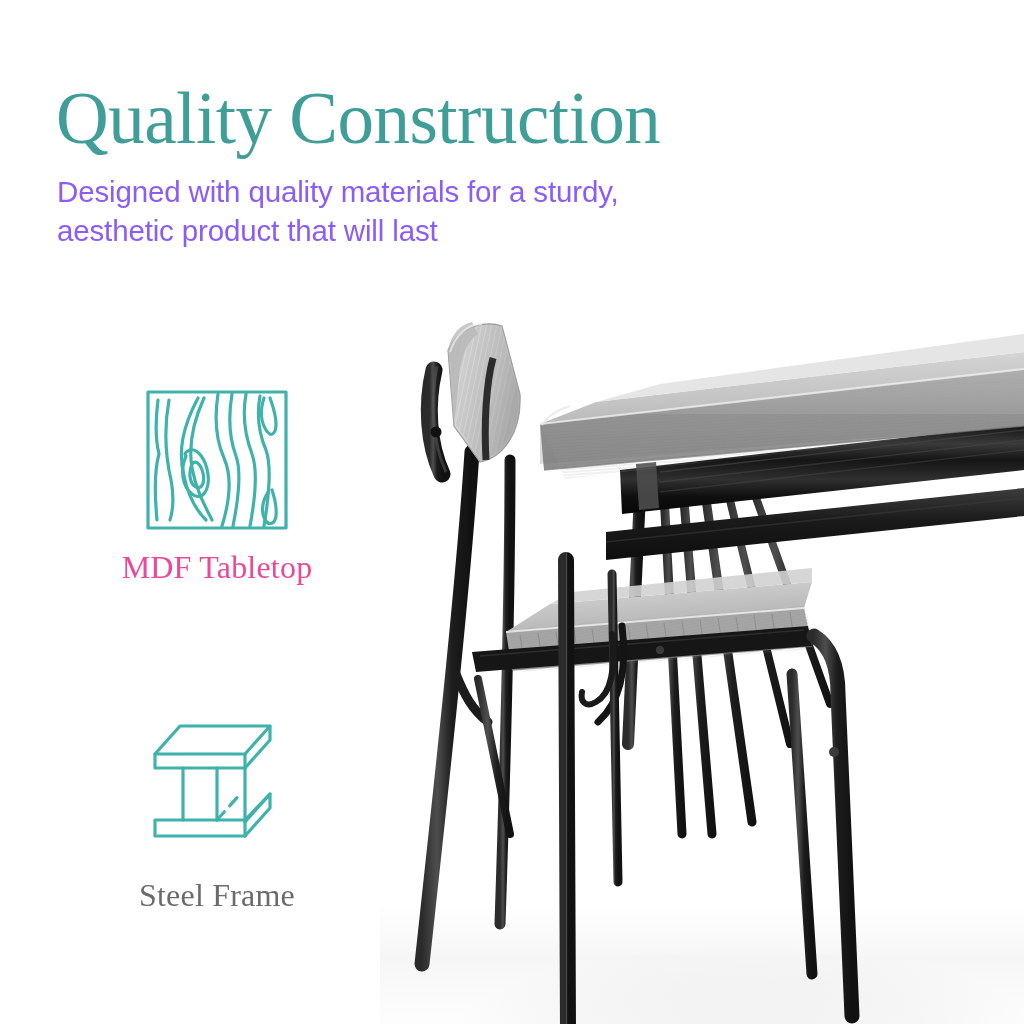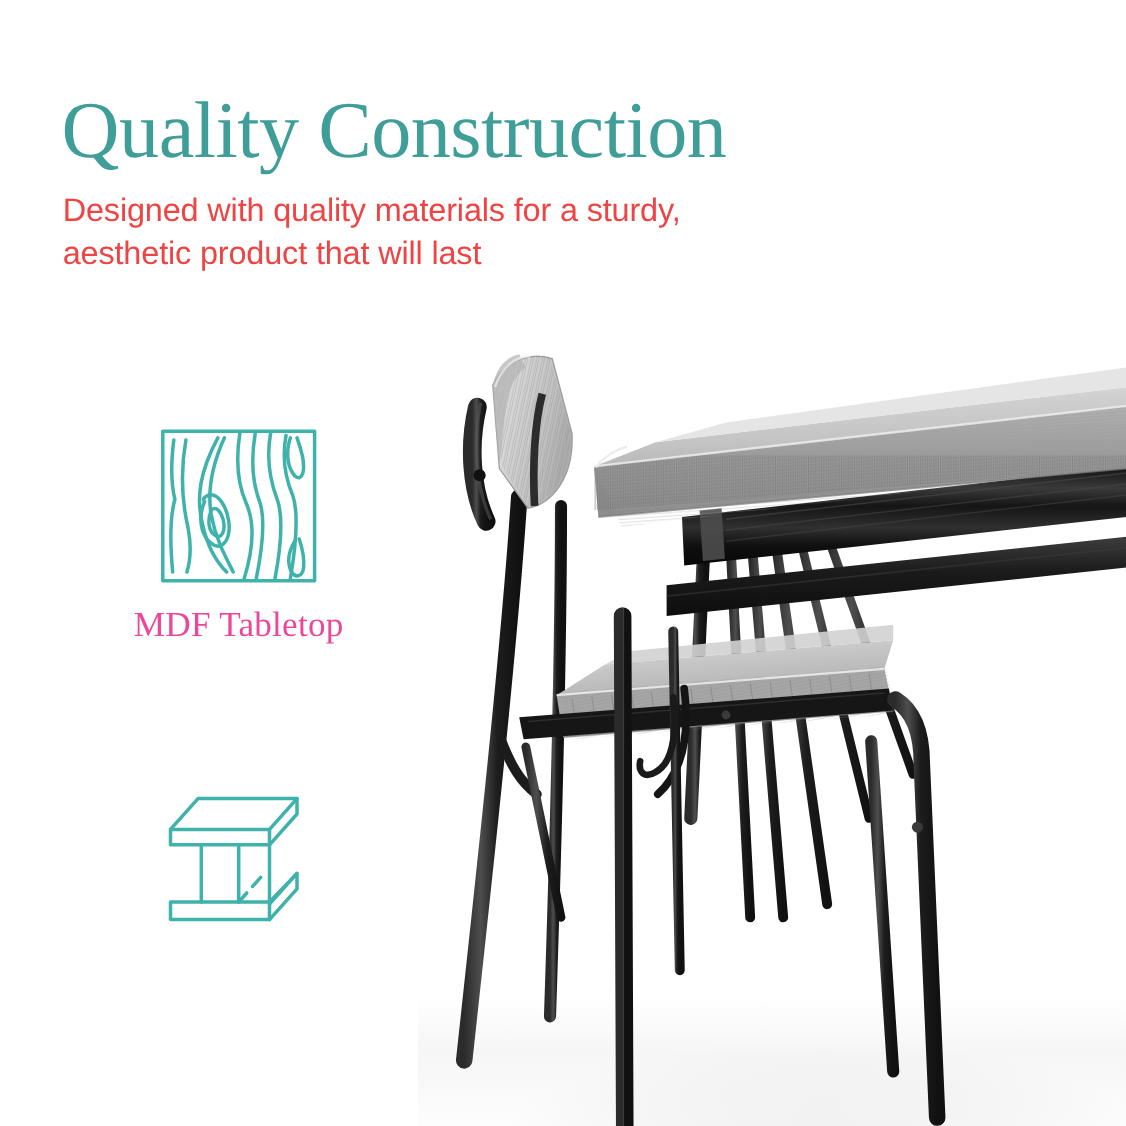--- a/index.html
+++ b/index.html
@@ -105,21 +105,21 @@
 </head>
 <body>
 
 <div id="page">
 
   <div class="floor-shade"></div>
   <div class="floor-shade2"></div>
 
   <div class="headline" style="color:#3f9e97;">Quality Construction</div>
 
-  <div class="subline" style="color:#ef4444;">Designed with quality materials for a sturdy,
+  <div class="subline" style="color:#8b5cf6;">Designed with quality materials for a sturdy,
 aesthetic product that will last</div>
 
   <div class="feature" id="feature-mdf">
     <div class="icon-wrap">
       <svg width="150" height="150" viewBox="0 0 150 150">
         <g fill="none" stroke="#3fb2ab" stroke-width="3.2" stroke-linecap="round" stroke-linejoin="round">
 
           <rect x="6" y="8" width="138" height="136"></rect>
 
           <path d="M16 16 C 13 40, 14 58, 17 70 C 13 84, 12 104, 15 136"></path>
@@ -169,20 +169,21 @@
 
           <path d="M108 124 L133 96 L133 82 L108 110"></path>
           <path d="M108 108 L133 82"></path>
 
           <path d="M108 56 L108 108"></path>
 
           <path d="M80 108 L105 80" stroke-dasharray="11 8"></path>
         </g>
       </svg>
     </div>
+    <div class="caption" style="color:#6b6b6b;">Steel Frame</div>
   </div>
 
   <div class="photo">
     <svg width="664" height="790" viewBox="0 0 664 790">
       <defs>
 
         <linearGradient id="woodTop" x1="0" y1="0" x2="0.25" y2="1">
           <stop offset="0%" stop-color="#e2e2e2"></stop>
           <stop offset="35%" stop-color="#cfcfcf"></stop>
           <stop offset="70%" stop-color="#c4c4c4"></stop>

